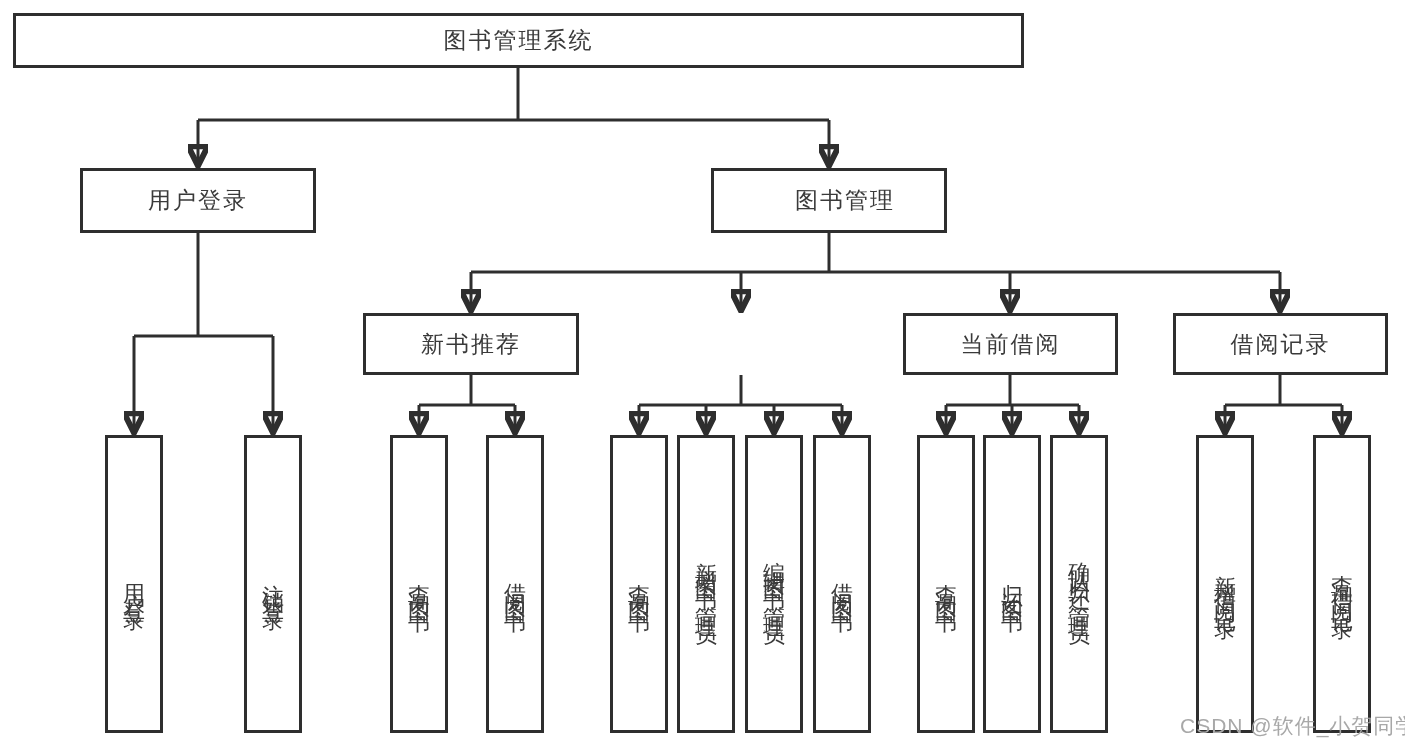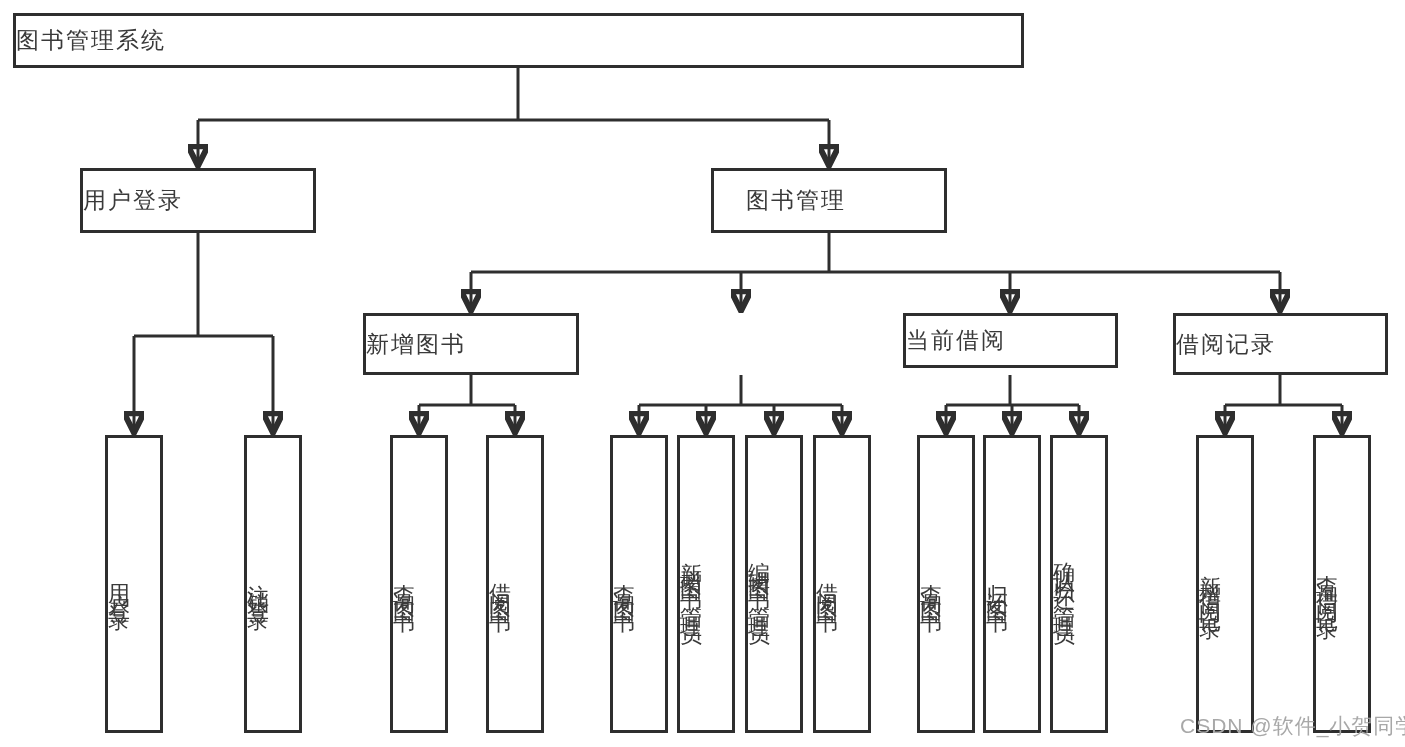--- a/index.html
+++ b/index.html
@@ -22,21 +22,21 @@
     height: 747px;
   }
   .connectors path { stroke: var(--line, #2e2e2e); stroke-width: 3; fill: none; }
   .node {
     position: absolute;
     box-sizing: border-box;
     background: var(--box_fill, #ffffff);
     border: 3px solid var(--line, #2e2e2e);
     display: flex;
     align-items: center;
-    justify-content: flex-start;
+    justify-content: center;
     color: var(--text, #3a3a3a);
   }
   .h-label { font-size: 23px; letter-spacing: 2px; white-space: nowrap; }
   .leaf .v-label {
     writing-mode: vertical-rl;
     text-orientation: mixed;
     font-size: 22px;
     letter-spacing: 9px;
     line-height: 1;
     white-space: nowrap;
@@ -110,23 +110,23 @@
   </div>
 
   <div class="node" style="left:80px; top:168px; width:236px; height:65px;">
     <span class="h-label">用户登录</span>
   </div>
   <div class="node" style="left:711px; top:168px; width:236px; height:65px;padding-left:32px;">
     <span class="h-label">图书管理</span>
   </div>
 
   <div class="node" style="left:363px; top:313px; width:216px; height:62px;">
-    <span class="h-label">新增图书</span>
+    <span class="h-label">新书推荐</span>
   </div>
-  <div class="node" style="left:903px; top:313px; width:215px; height:55px;">
+  <div class="node" style="left:903px; top:313px; width:215px; height:62px;">
     <span class="h-label">当前借阅</span>
   </div>
   <div class="node" style="left:1173px; top:313px; width:215px; height:62px;">
     <span class="h-label">借阅记录</span>
   </div>
 
   <div class="node leaf" style="left:105px; top:435px; width:58px; height:298px;">
     <span class="v-label">用户登录</span>
   </div>
   <div class="node leaf" style="left:244px; top:435px; width:58px; height:298px;">

